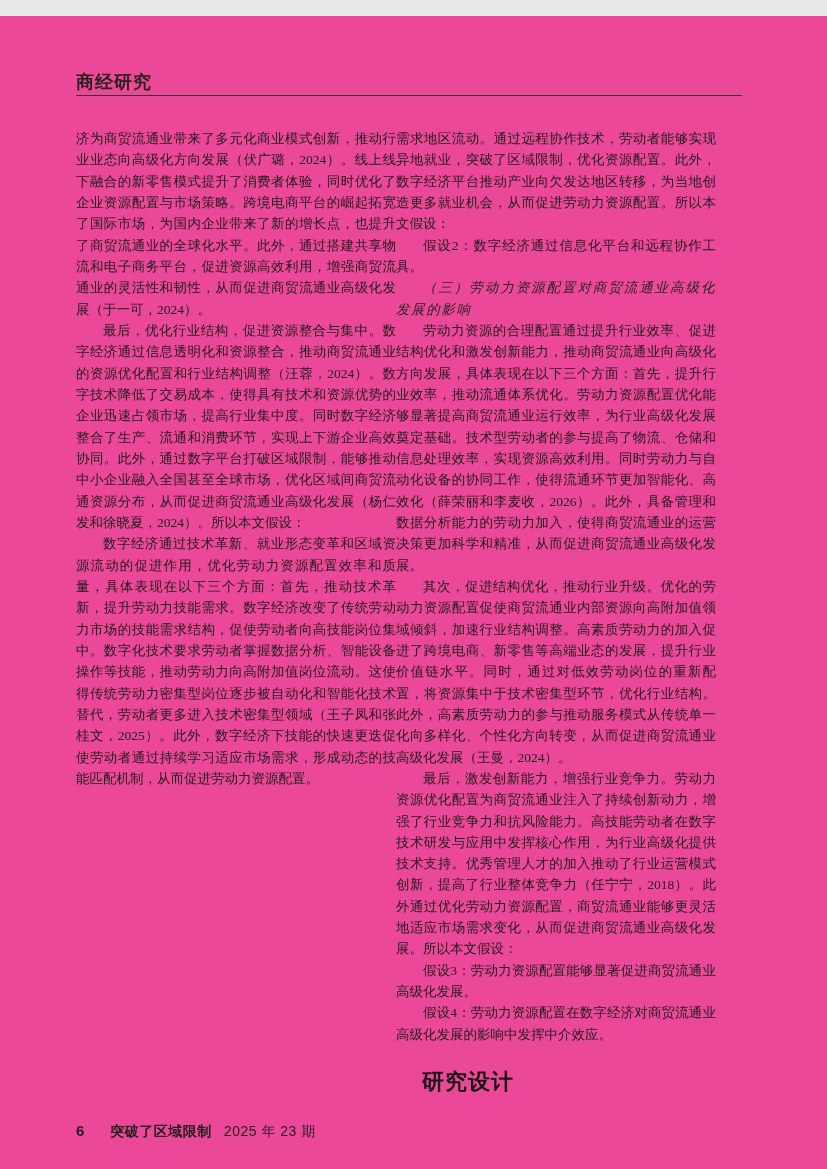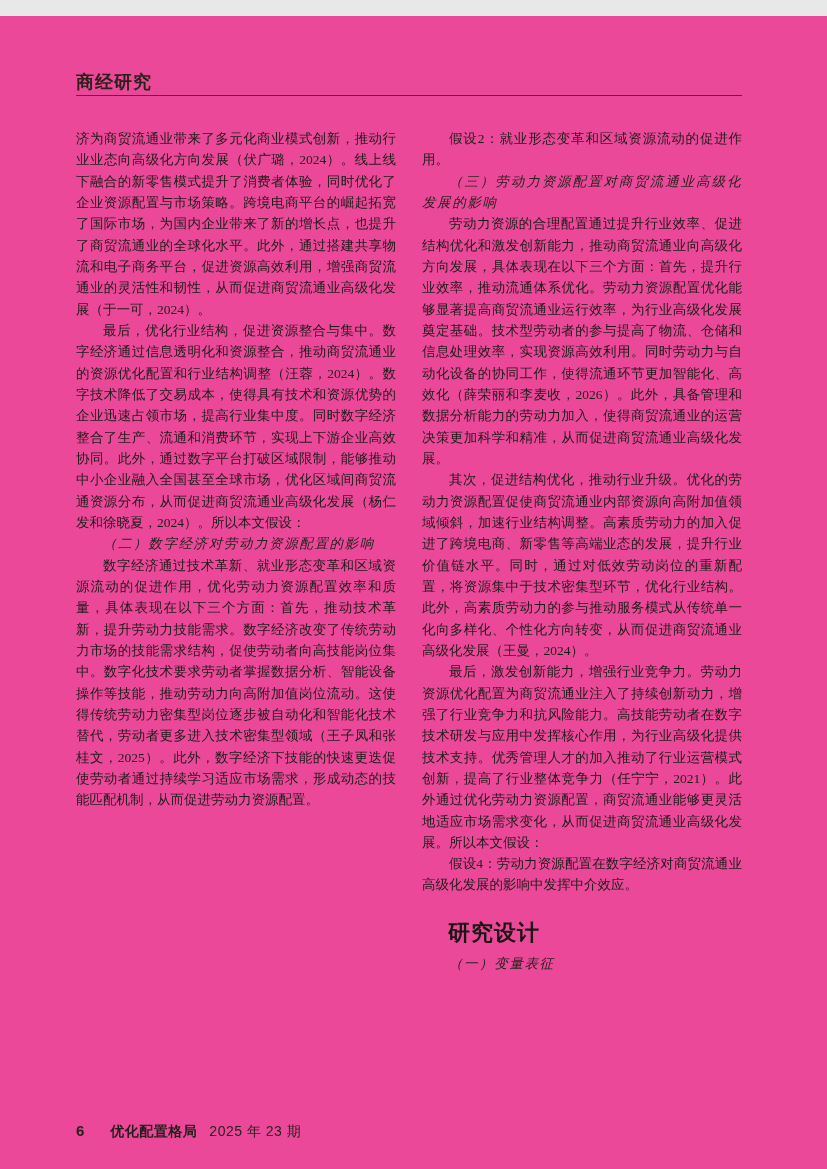--- a/index.html
+++ b/index.html
@@ -31,21 +31,20 @@
     width: 666px;
     height: 0;
     border-top: 1.4px solid #3a332e;
   }
   .content {
     position: absolute;
     left: 76px;
     top: 112px;
     width: 666px;
     display: flex;
-    gap: 26px;
   }
   .col {
     width: 320px;
     font-size: 13.5px;
     line-height: 21.33px;
     text-align: justify;
     text-justify: inter-ideograph;
     color: #1e1c1b;
   }
   .col p { margin: 0; text-indent: 2em; }
@@ -95,36 +94,36 @@
 
   <div class="page-header-title">商经研究</div>
 
   <div class="header-rule"></div>
 
   <div class="content">
 
     <div class="col">
       <p class="cont">济为商贸流通业带来了多元化商业模式创新，推动行业业态向高级化方向发展（伏广璐，2024）。线上线下融合的新零售模式提升了消费者体验，同时优化了企业资源配置与市场策略。跨境电商平台的崛起拓宽了国际市场，为国内企业带来了新的增长点，也提升了商贸流通业的全球化水平。此外，通过搭建共享物流和电子商务平台，促进资源高效利用，增强商贸流通业的灵活性和韧性，从而促进商贸流通业高级化发展（于一可，2024）。</p>
       <p>最后，优化行业结构，促进资源整合与集中。数字经济通过信息透明化和资源整合，推动商贸流通业的资源优化配置和行业结构调整（汪蓉，2024）。数字技术降低了交易成本，使得具有技术和资源优势的企业迅速占领市场，提高行业集中度。同时数字经济整合了生产、流通和消费环节，实现上下游企业高效协同。此外，通过数字平台打破区域限制，能够推动中小企业融入全国甚至全球市场，优化区域间商贸流通资源分布，从而促进商贸流通业高级化发展（杨仁发和徐晓夏，2024）。所以本文假设：</p>
-      <p class="kaiti">（二）数字经济对劳动力资源配置的影响</p>
       <p>数字经济通过技术革新、就业形态变革和区域资源流动的促进作用，优化劳动力资源配置效率和质量，具体表现在以下三个方面：首先，推动技术革新，提升劳动力技能需求。数字经济改变了传统劳动力市场的技能需求结构，促使劳动者向高技能岗位集中。数字化技术要求劳动者掌握数据分析、智能设备操作等技能，推动劳动力向高附加值岗位流动。这使得传统劳动力密集型岗位逐步被自动化和智能化技术替代，劳动者更多进入技术密集型领域（王子凤和张桂文，2025）。此外，数字经济下技能的快速更迭促使劳动者通过持续学习适应市场需求，形成动态的技能匹配机制，从而促进劳动力资源配置。</p>
     </div>
 
     <div class="col">
-      <p>假设2：就业形态变革和区域资源流动的促进作用。</p>
+      <p class="cont">需求地区流动。通过远程协作技术，劳动者能够实现异地就业，突破了区域限制，优化资源配置。此外，数字经济平台推动产业向欠发达地区转移，为当地创造更多就业机会，从而促进劳动力资源配置。所以本文假设：</p>
+      <p>假设2：数字经济通过信息化平台和远程协作工具。</p>
       <p class="kaiti">（三）劳动力资源配置对商贸流通业高级化发展的影响</p>
       <p>劳动力资源的合理配置通过提升行业效率、促进结构优化和激发创新能力，推动商贸流通业向高级化方向发展，具体表现在以下三个方面：首先，提升行业效率，推动流通体系优化。劳动力资源配置优化能够显著提高商贸流通业运行效率，为行业高级化发展奠定基础。技术型劳动者的参与提高了物流、仓储和信息处理效率，实现资源高效利用。同时劳动力与自动化设备的协同工作，使得流通环节更加智能化、高效化（薛荣丽和李麦收，2026）。此外，具备管理和数据分析能力的劳动力加入，使得商贸流通业的运营决策更加科学和精准，从而促进商贸流通业高级化发展。</p>
       <p>其次，促进结构优化，推动行业升级。优化的劳动力资源配置促使商贸流通业内部资源向高附加值领域倾斜，加速行业结构调整。高素质劳动力的加入促进了跨境电商、新零售等高端业态的发展，提升行业价值链水平。同时，通过对低效劳动岗位的重新配置，将资源集中于技术密集型环节，优化行业结构。此外，高素质劳动力的参与推动服务模式从传统单一化向多样化、个性化方向转变，从而促进商贸流通业高级化发展（王曼，2024）。</p>
-      <p>最后，激发创新能力，增强行业竞争力。劳动力资源优化配置为商贸流通业注入了持续创新动力，增强了行业竞争力和抗风险能力。高技能劳动者在数字技术研发与应用中发挥核心作用，为行业高级化提供技术支持。优秀管理人才的加入推动了行业运营模式创新，提高了行业整体竞争力（任宁宁，2021）。此外通过优化劳动力资源配置，商贸流通业能够更灵活地适应市场需求变化，从而促进商贸流通业高级化发展。所以本文假设：</p>
+      <p>最后，激发创新能力，增强行业竞争力。劳动力资源优化配置为商贸流通业注入了持续创新动力，增强了行业竞争力和抗风险能力。高技能劳动者在数字技术研发与应用中发挥核心作用，为行业高级化提供技术支持。优秀管理人才的加入推动了行业运营模式创新，提高了行业整体竞争力（任宁宁，2018）。此外通过优化劳动力资源配置，商贸流通业能够更灵活地适应市场需求变化，从而促进商贸流通业高级化发展。所以本文假设：</p>
+      <p>假设3：劳动力资源配置能够显著促进商贸流通业高级化发展。</p>
       <p>假设4：劳动力资源配置在数字经济对商贸流通业高级化发展的影响中发挥中介效应。</p>
       <p class="sec-head">研究设计</p>
-      <p class="kaiti">（一）变量表征</p>
     </div>
 
   </div>
 
   <div class="page-footer">
     <span class="footer-page-number">6</span>
-    <span class="footer-journal">优化配置格局</span>
+    <span class="footer-journal">突破了区域限制</span>
     <span class="footer-issue">2025 年 23 期</span>
   </div>
 
 </div>
 
 </body></html>

